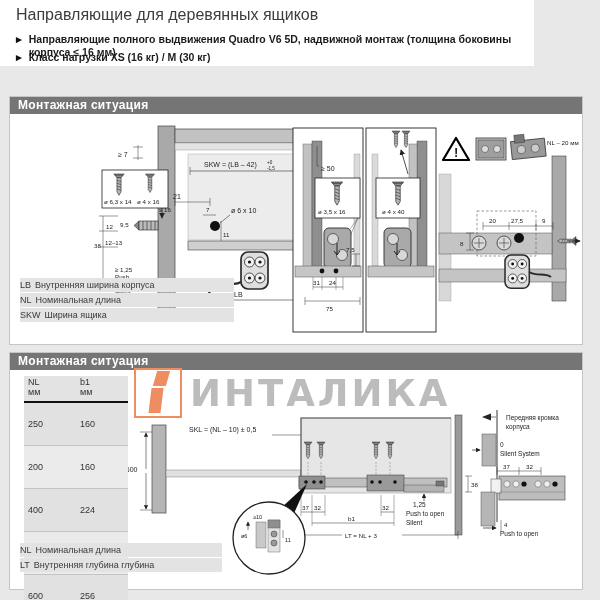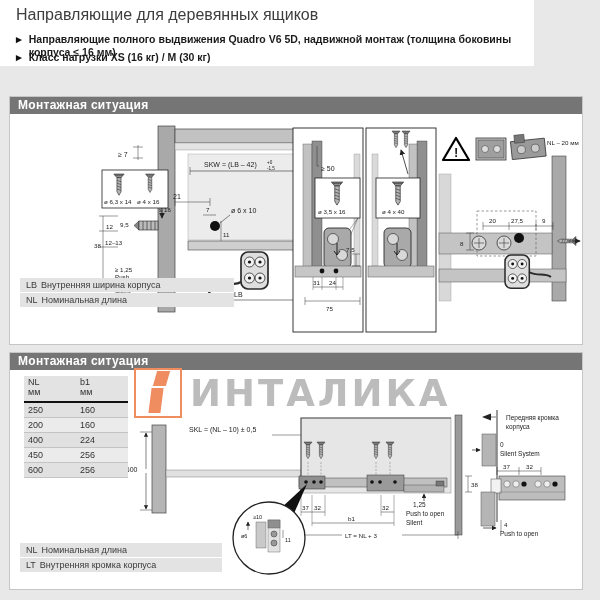--- a/index.html
+++ b/index.html
@@ -12,33 +12,33 @@
   .bmark{font-size:7.5px;color:#111;padding-top:2px;}
   .panel{position:absolute;left:9px;width:574px;background:#fff;border:1px solid #c6c6c6;box-sizing:border-box;}
   .p1{top:96px;height:249px;} .p2{top:352px;height:238px;}
   .phead{height:17px;background:#757575;color:#fff;font-size:12px;font-weight:700;
          line-height:17px;padding-left:8px;letter-spacing:0.3px;}
   .pbody{position:relative;width:100%;height:calc(100% - 17px);background:#fff;}
   svg.dw{position:absolute;left:0;top:0;z-index:1;}
   .legend{position:absolute;left:10px;z-index:2;width:214px;}
   .lg1{top:164px;} .lg2{top:173px;width:202px;}
   .lrow{background:#e3e3e3;height:14px;line-height:14px;font-size:9px;color:#3a3a3a;
-        padding-left:6px;margin-bottom:1px;white-space:nowrap;}
+        margin-bottom:1px;white-space:nowrap;}
   .lrow .abbr{margin-right:4px;}
   .wm{position:absolute;left:124px;top:-2px;display:flex;align-items:center;gap:8px;z-index:0;}
   .wm-logo{position:relative;width:44px;height:46px;border:2px solid #ef8c60;background:#fff;}
   .wm-flag{position:absolute;left:19px;top:1px;width:13px;height:15px;background:#ef8c60;transform:skewX(-16deg);}
   .wm-bar{position:absolute;left:14px;top:18px;width:12px;height:25px;background:#ef8c60;transform:skewX(-7deg);}
   .wm-text{font-size:37px;font-weight:700;color:#bcbcbc;letter-spacing:3px;
            font-family:"DejaVu Sans",sans-serif;}
   table.nltab{position:absolute;left:14px;top:6px;width:104px;border-collapse:collapse;
         font-size:9px;color:#333;z-index:2;}
   .nltab th{text-align:left;font-weight:400;padding:1px 4px 3px;border-bottom:2px solid #111;
         background:#e3e3e3;line-height:1.15;}
-  .nltab td{padding:2px 4px;border-bottom:1px solid #c4c4c4;}
+  .nltab td{padding:16px 4px;border-bottom:1px solid #c4c4c4;}
   .nltab tbody tr:nth-child(odd) td{background:#e1e1e1;}
   .nltab tbody tr:nth-child(even) td{background:#ebebeb;}
   
   text{font-family:"Liberation Sans",sans-serif;fill:#222;}
   .f7{font-size:7px;} .f6{font-size:6.2px;} .f65{font-size:6.5px;}
   .f55{font-size:5.5px;} .f45{font-size:4.6px;} .fw{font-size:13px;font-weight:bold;}
 </style>
 </head>
 <body>
 
@@ -251,20 +251,23 @@
           <line x1="558" y1="127" x2="570" y2="127" stroke="#222" stroke-width="0.8" marker-end="url(#mA)"></line>
         </g>
       </svg>
 
       <div class="legend lg1">
         <div class="lrow">
           <span class="abbr">LB</span><span>Внутренняя ширина корпуса</span>
         </div>
         <div class="lrow">
           <span class="abbr">NL</span><span>Номинальная длина</span>
+        </div>
+        <div class="lrow">
+          <span class="abbr">SKW</span><span>Ширина ящика</span>
         </div>
       </div>
     </div>
   </section>
 
   <section class="panel p2">
     <div class="phead">Монтажная ситуация</div>
     <div class="pbody">
 
       <div class="wm">
@@ -413,19 +416,19 @@
           <text x="494" y="157" class="f6">4</text>
           <text x="490" y="166" class="f65">Push to open</text>
         </g>
       </svg>
 
       <div class="legend lg2">
         <div class="lrow">
           <span class="abbr">NL</span><span>Номинальная длина</span>
         </div>
         <div class="lrow">
-          <span class="abbr">LT</span><span>Внутренняя кромка корпуса</span>
+          <span class="abbr">LT</span><span>Внутренняя глубина глубина</span>
         </div>
       </div>
     </div>
   </section>
 
 </div>
 
 </body></html>

